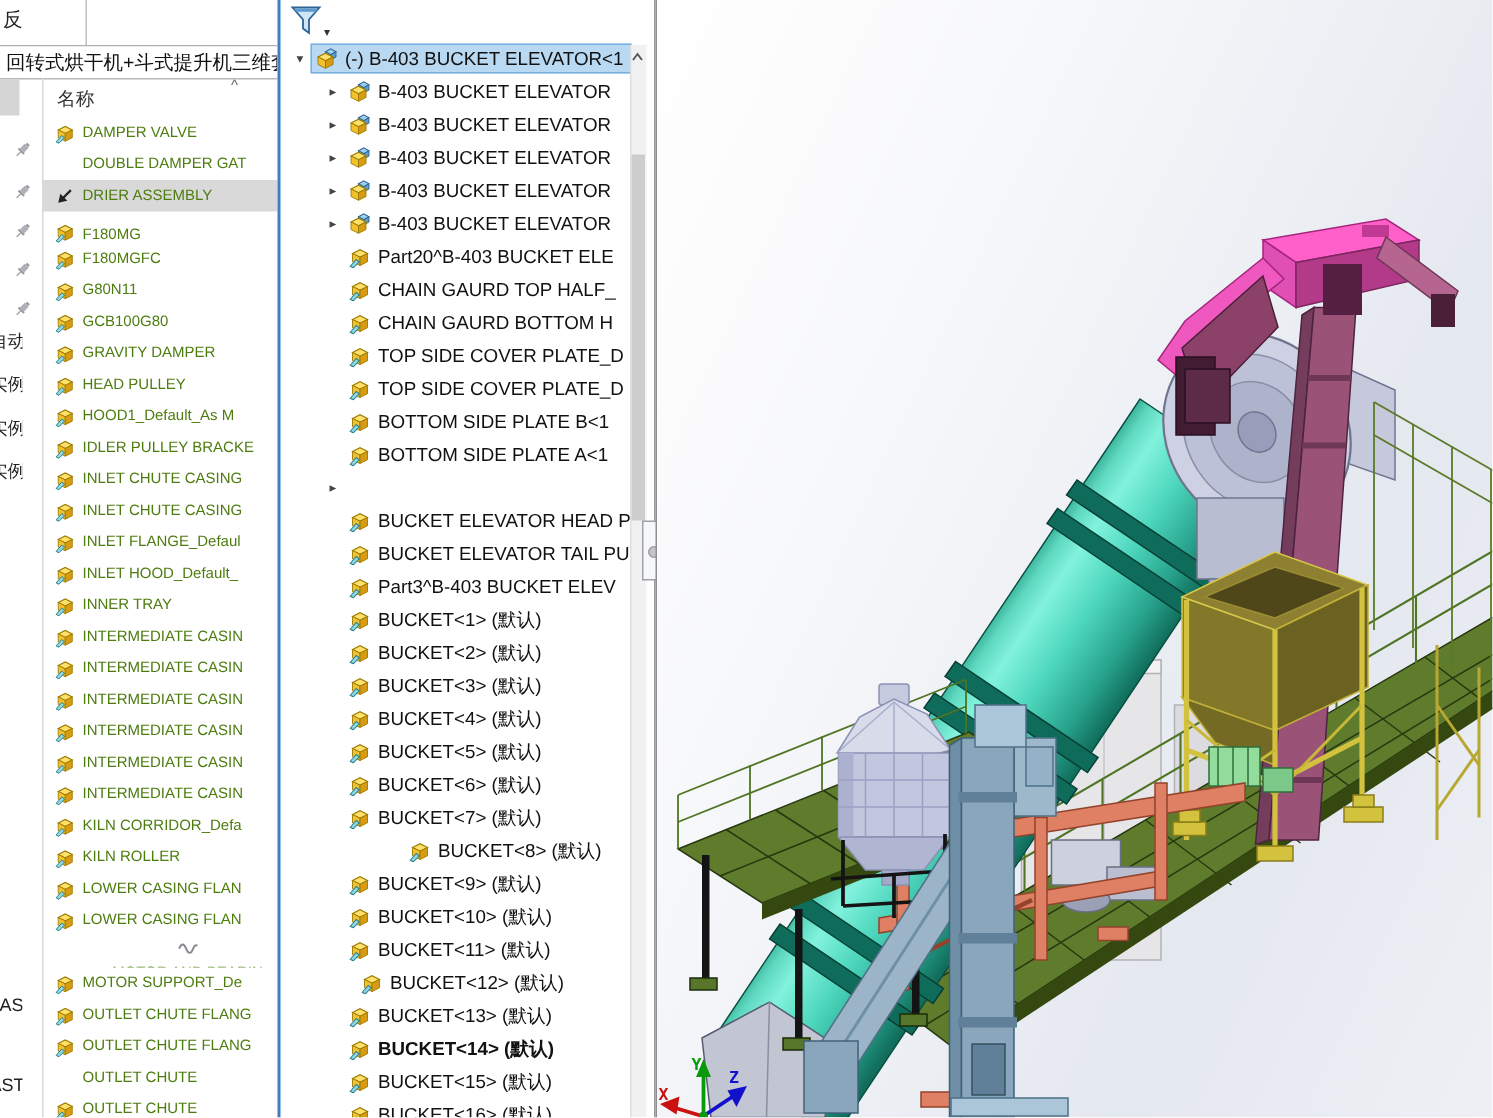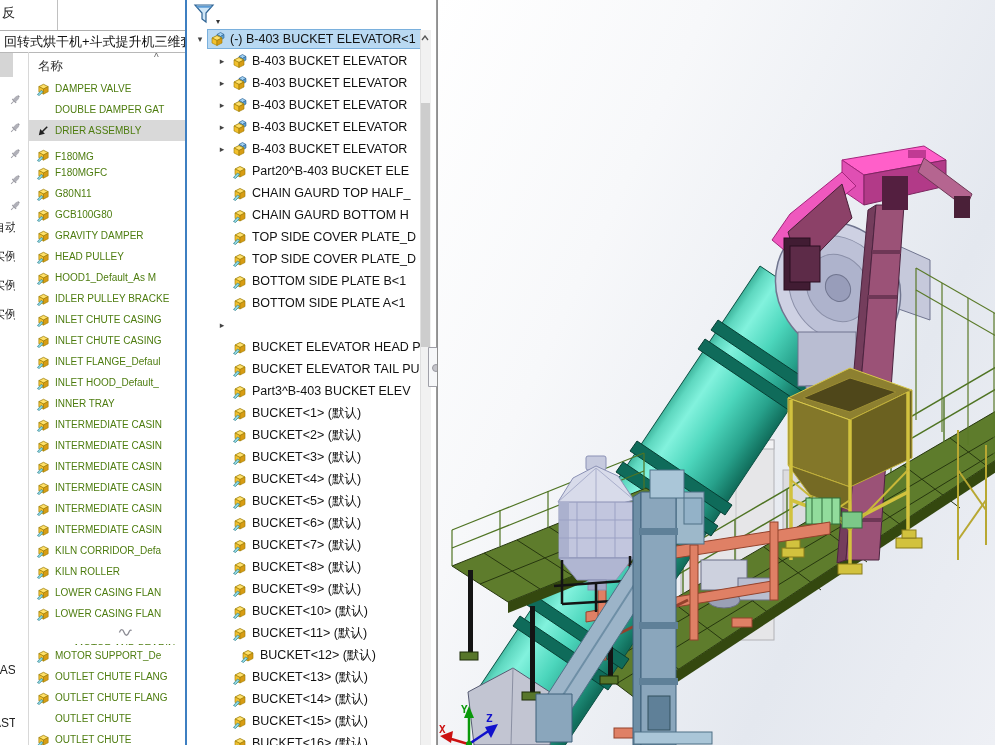--- a/index.html
+++ b/index.html
@@ -807,21 +807,21 @@
             <svg viewBox="0 0 16 16">
               <polygon points="3,6 8,3.5 13,6 8,8.5" fill="#ffe06a" stroke="#9a7b00" stroke-width="0.8"></polygon>
               <polygon points="3,6 8,8.5 8,14 3,11.5" fill="#f2c12e" stroke="#9a7b00" stroke-width="0.6"></polygon>
               <polygon points="8,8.5 13,6 13,11.5 8,14" fill="#d79c14" stroke="#9a7b00" stroke-width="0.6"></polygon>
               <polygon points="1.5,14.5 5.5,10 7.5,11.5 3.5,15.5" fill="#8fd8e0" stroke="#2e7f8f" stroke-width="0.7"></polygon>
             </svg>
           </span>
           <span>BUCKET&lt;7&gt; (默认)</span>
         </span>
       </div>
-      <div class="trow" style="top: 556px; padding-left: 28px;">
+      <div class="trow" style="top: 556px; padding-left: 28px; margin-left: 40px;">
         <span class="exp"></span>
         <span class="thl">
           <span class="ticon">
             <svg viewBox="0 0 16 16">
               <polygon points="3,6 8,3.5 13,6 8,8.5" fill="#ffe06a" stroke="#9a7b00" stroke-width="0.8"></polygon>
               <polygon points="3,6 8,8.5 8,14 3,11.5" fill="#f2c12e" stroke="#9a7b00" stroke-width="0.6"></polygon>
               <polygon points="8,8.5 13,6 13,11.5 8,14" fill="#d79c14" stroke="#9a7b00" stroke-width="0.6"></polygon>
               <polygon points="1.5,14.5 5.5,10 7.5,11.5 3.5,15.5" fill="#8fd8e0" stroke="#2e7f8f" stroke-width="0.7"></polygon>
             </svg>
           </span>
@@ -891,21 +891,21 @@
             <svg viewBox="0 0 16 16">
               <polygon points="3,6 8,3.5 13,6 8,8.5" fill="#ffe06a" stroke="#9a7b00" stroke-width="0.8"></polygon>
               <polygon points="3,6 8,8.5 8,14 3,11.5" fill="#f2c12e" stroke="#9a7b00" stroke-width="0.6"></polygon>
               <polygon points="8,8.5 13,6 13,11.5 8,14" fill="#d79c14" stroke="#9a7b00" stroke-width="0.6"></polygon>
               <polygon points="1.5,14.5 5.5,10 7.5,11.5 3.5,15.5" fill="#8fd8e0" stroke="#2e7f8f" stroke-width="0.7"></polygon>
             </svg>
           </span>
           <span>BUCKET&lt;13&gt; (默认)</span>
         </span>
       </div>
-      <div class="trow" style="top: 688px; padding-left: 28px;">
+      <div class="trow" style="top: 688px; padding-left: 28px; font-weight: bold;">
         <span class="exp"></span>
         <span class="thl">
           <span class="ticon">
             <svg viewBox="0 0 16 16">
               <polygon points="3,6 8,3.5 13,6 8,8.5" fill="#ffe06a" stroke="#9a7b00" stroke-width="0.8"></polygon>
               <polygon points="3,6 8,8.5 8,14 3,11.5" fill="#f2c12e" stroke="#9a7b00" stroke-width="0.6"></polygon>
               <polygon points="8,8.5 13,6 13,11.5 8,14" fill="#d79c14" stroke="#9a7b00" stroke-width="0.6"></polygon>
               <polygon points="1.5,14.5 5.5,10 7.5,11.5 3.5,15.5" fill="#8fd8e0" stroke="#2e7f8f" stroke-width="0.7"></polygon>
             </svg>
           </span>

